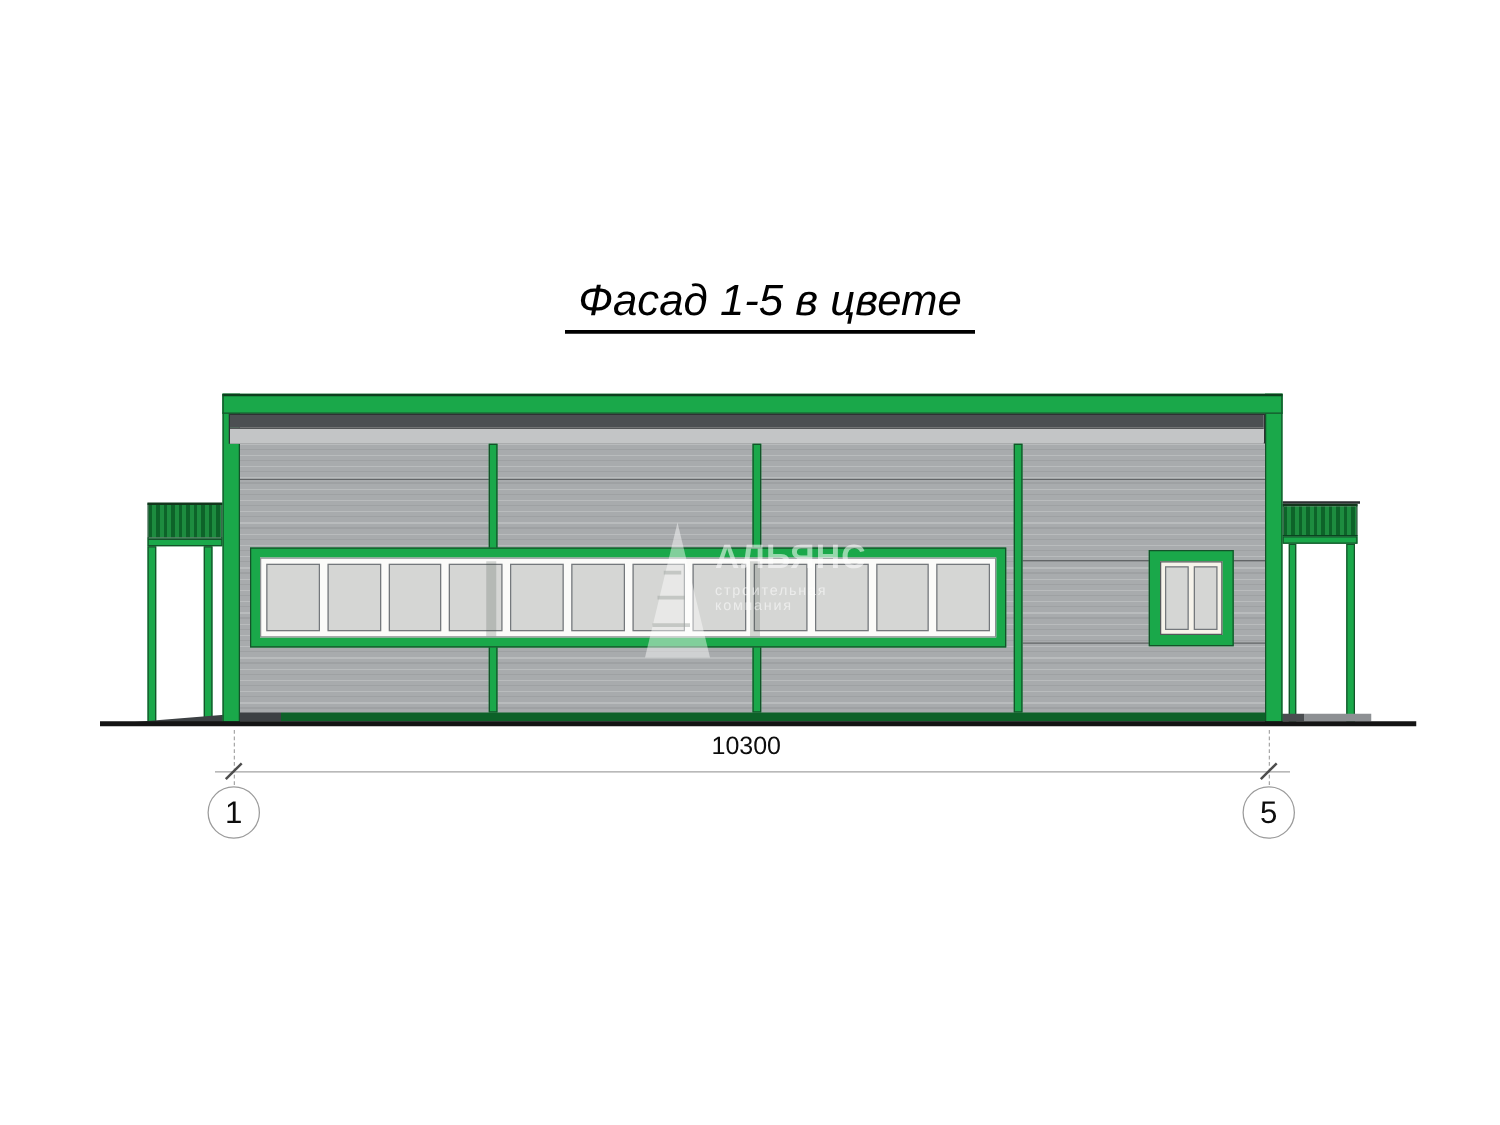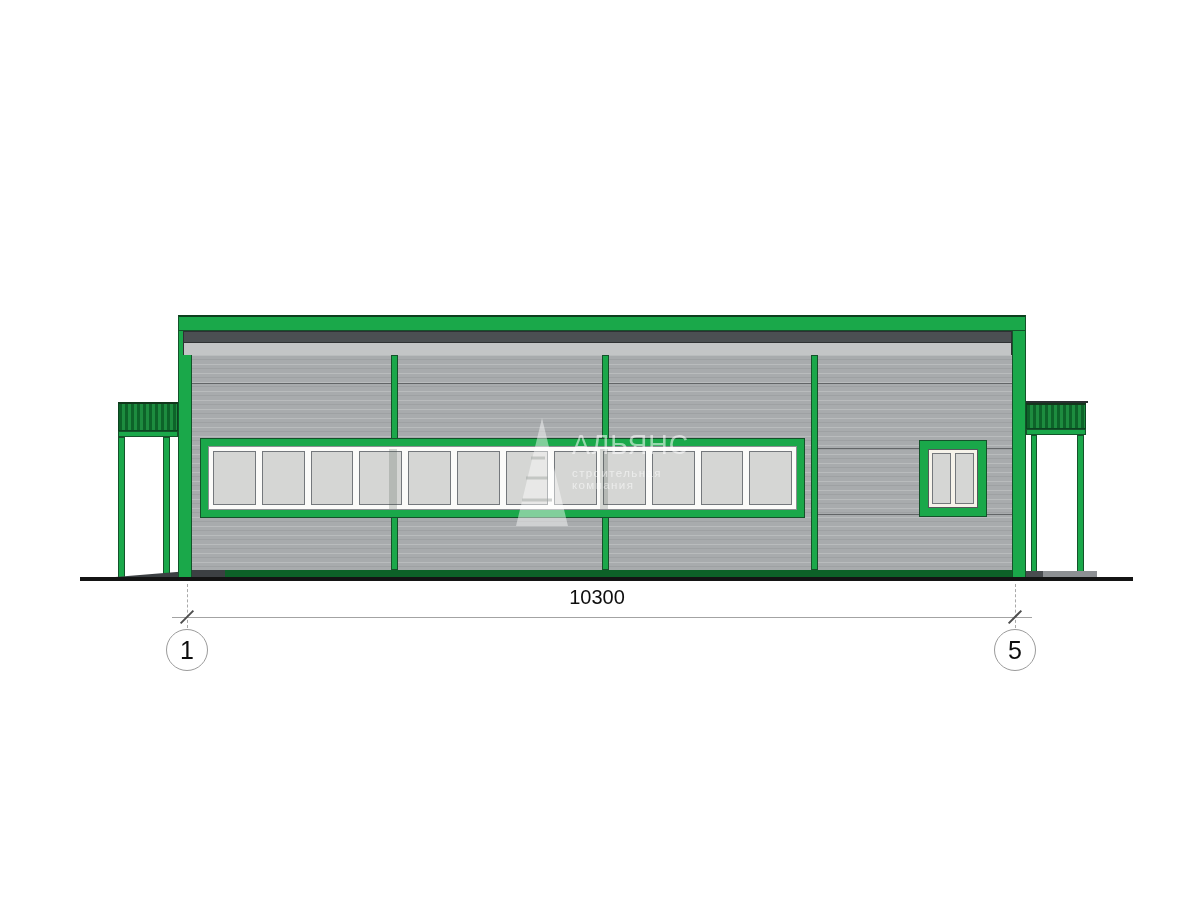--- a/index.html
+++ b/index.html
@@ -82,30 +82,31 @@
   .tick-l{left:178px;} .tick-r{left:1006px;}
   .dimlabel{left:517px;top:586px;width:160px;text-align:center;font-size:20px;color:#0d0d0d;}
   .bubble{top:629px;width:42px;height:42px;border:1.5px solid #9b9b9b;border-radius:50%;
     background:#fff;display:flex;align-items:center;justify-content:center;
     font-size:25px;color:#0d0d0d;box-sizing:border-box;}
   .bubble-l{left:166px;} .bubble-r{left:994px;}
 
   
   .wm{left:512px;top:416px;width:210px;height:120px;pointer-events:none;}
   .wm svg{position:absolute;left:0;top:0;}
-  .wm-name{position:absolute;left:60px;top:14px;font-size:27px;font-weight:normal;
+  .wm-name{position:absolute;left:60px;top:14px;font-size:27px;font-weight:bold;
     letter-spacing:1px;color:rgba(255,255,255,.55);}
   .wm-sub{position:absolute;left:60px;top:51px;font-size:11.5px;letter-spacing:1.4px;
     color:rgba(255,255,255,.55);}
 </style>
 </head>
 <body>
 
 <div id="canvas">
 
+  <div class="abs title-wrap">Фасад 1-5 в цвете</div>
 
   <div class="abs cl-fascia corrugated"></div>
   <div class="abs cl-strip green"></div>
   <div class="abs cl-post1 green"></div>
   <div class="abs cl-post2 green"></div>
   <div class="abs cl-wedge"></div>
 
   <div class="abs cr-topline"></div>
   <div class="abs cr-fascia corrugated"></div>
   <div class="abs cr-strip green"></div>

